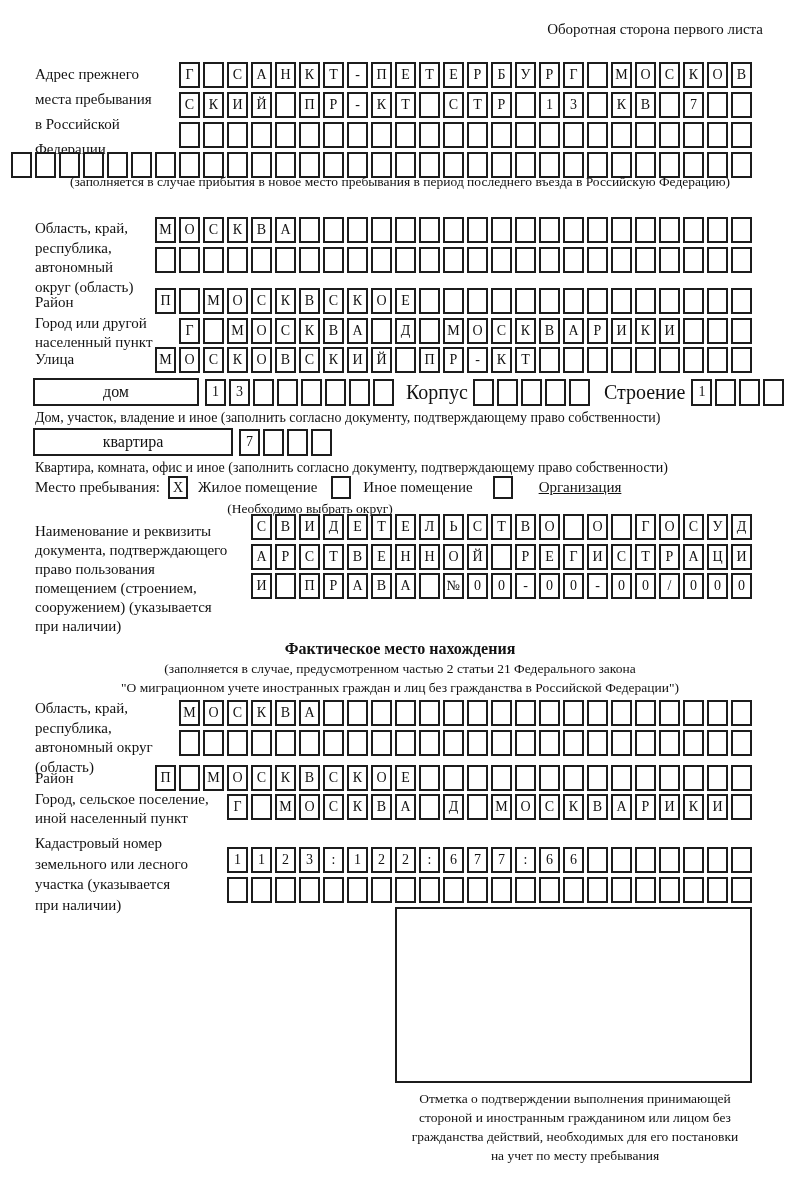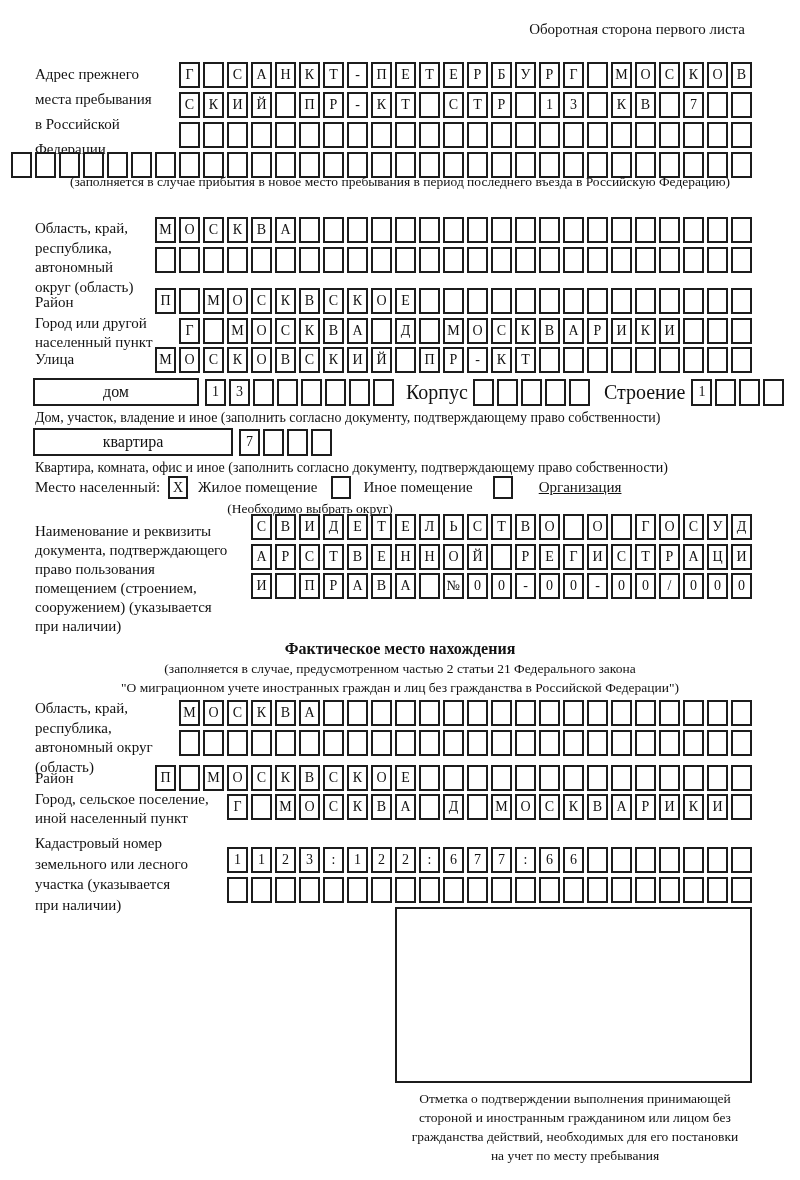--- a/index.html
+++ b/index.html
@@ -31,21 +31,21 @@
   }
   .stay-row { position:absolute; display:flex; align-items:center; font-size:15px; }
   .stamp-box { position:absolute; border:2px solid #1c1c1c; background:#fff; box-sizing:border-box; }
   .side-note { position:absolute; font-size:15px; }
 </style>
 </head>
 <body>
 
 <div class="page">
 
-  <div class="side-note" style="top:21px; right:55px;">Оборотная сторона первого листа</div>
+  <div class="side-note" style="top:21px; right:37px;">Оборотная сторона первого листа</div>
 
   <div class="lbl lbl-wide" style="left:35px; top:62px;">Адрес прежнего
 места пребывания
 в Российской
 Федерации</div>
   <div class="row" style="top:62px; right:48px;">
       <div class="cell">Г</div>
       <div class="cell"></div>
       <div class="cell">С</div>
       <div class="cell">А</div>
@@ -339,21 +339,21 @@
     <div class="cells" style="margin-left:6px;">
         <div class="cell">7</div>
         <div class="cell"></div>
         <div class="cell"></div>
         <div class="cell"></div>
       </div>
   </div>
   <div class="left-note" style="top:460px;">Квартира, комната, офис и иное (заполнить согласно документу, подтверждающему право собственности)</div>
 
   <div class="stay-row" style="top:476px; left:35px;">
-    <span>Место населенный:</span>
+    <span>Место пребывания:</span>
     <span class="chk" style="margin-left:8px;">X</span>
     <span style="margin-left:10px;">Жилое помещение</span>
     <span class="chk" style="margin-left:14px;"></span>
     <span style="margin-left:12px;">Иное помещение</span>
     <span class="chk" style="margin-left:20px;"></span>
     <span style="margin-left:26px;text-decoration:underline;">Организация</span>
   </div>
   <div class="center-note" style="top:499px; width:620px;">(Необходимо выбрать округ)</div>
 
   <div class="lbl" style="left:35px; top:522px; line-height:19px;">Наименование и реквизиты

